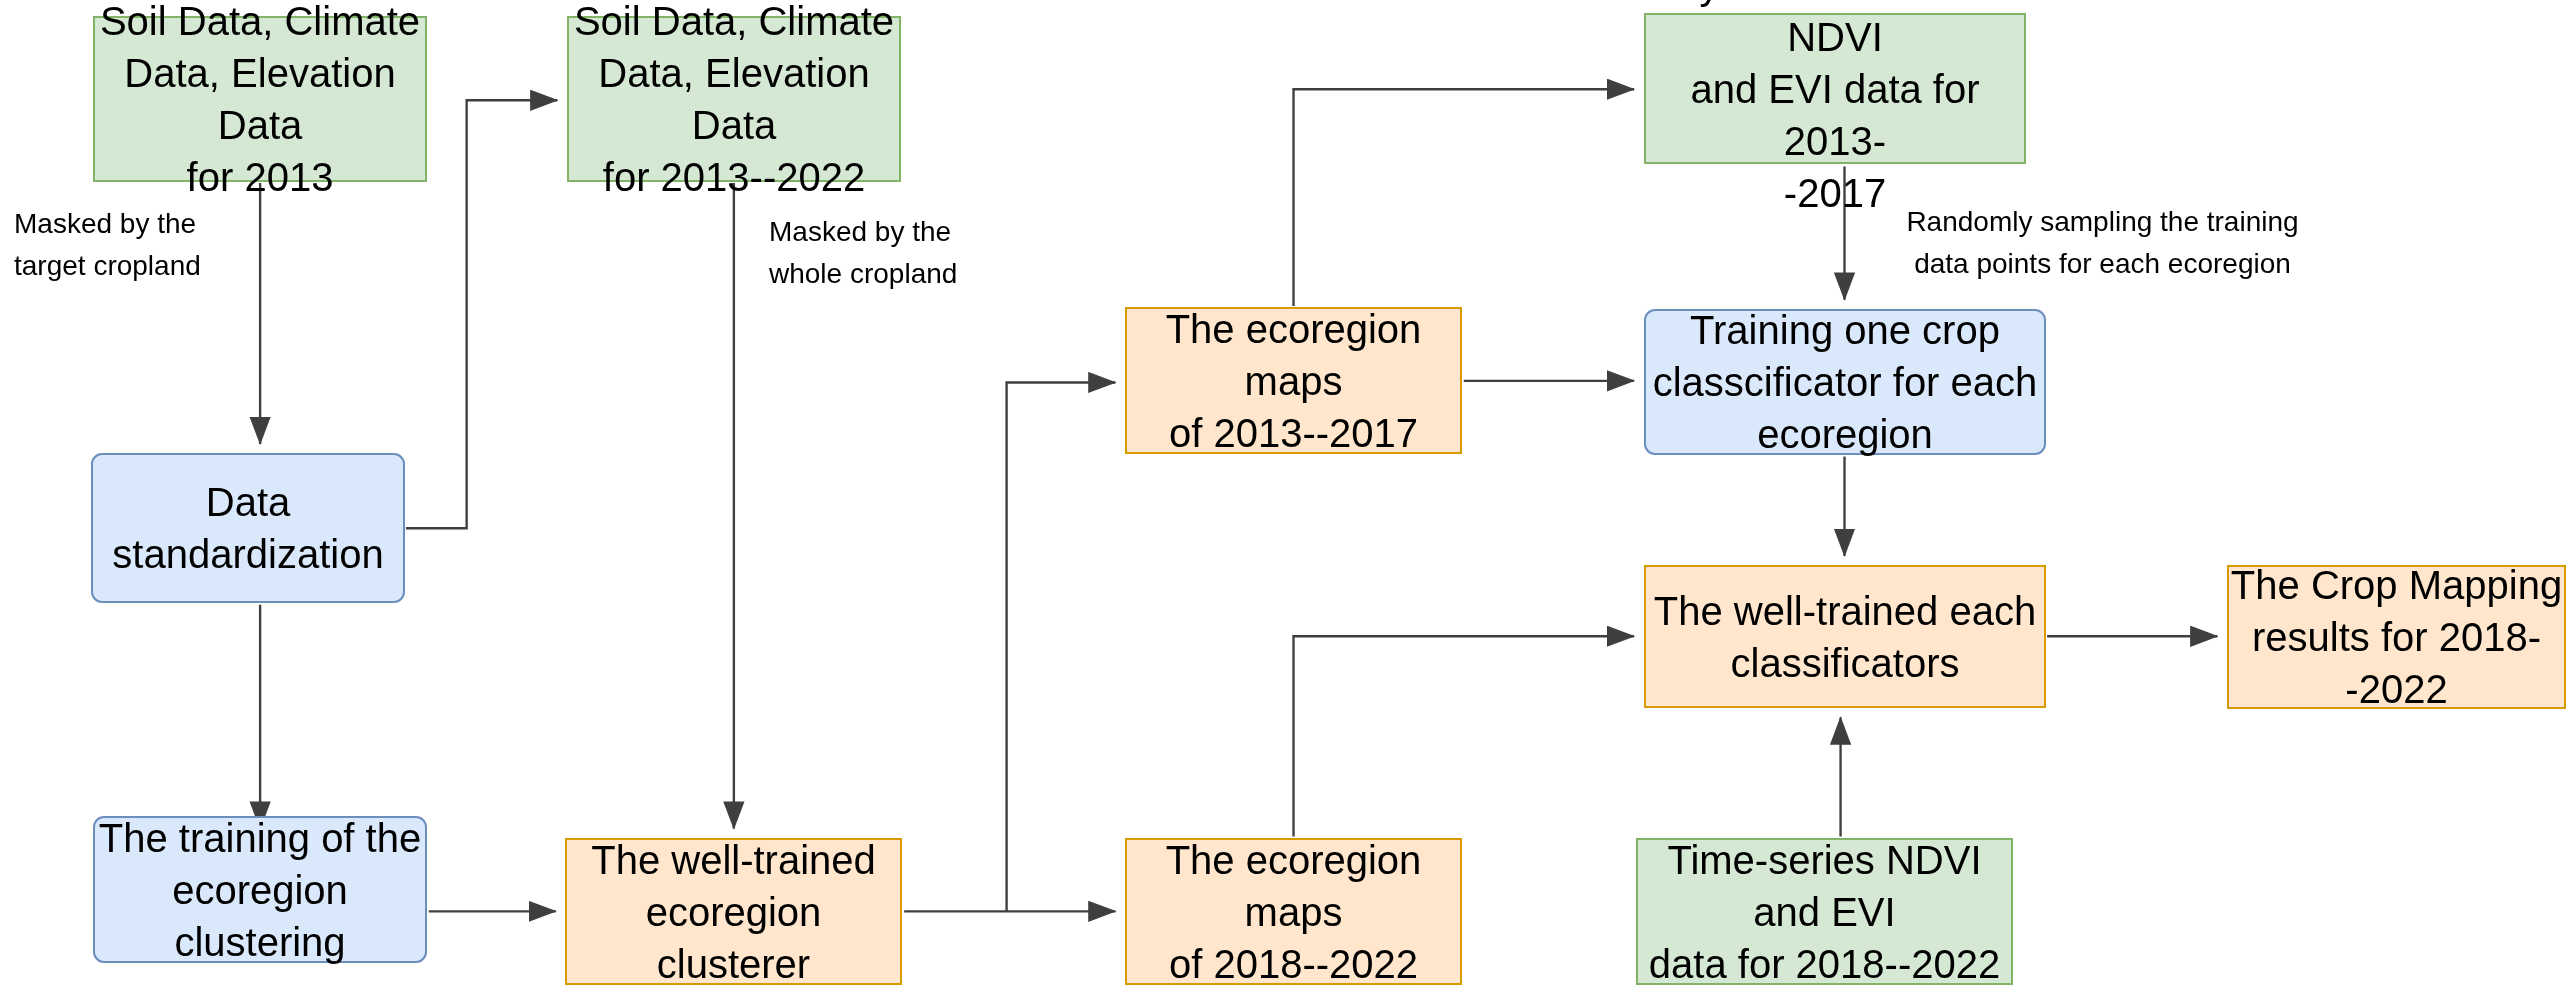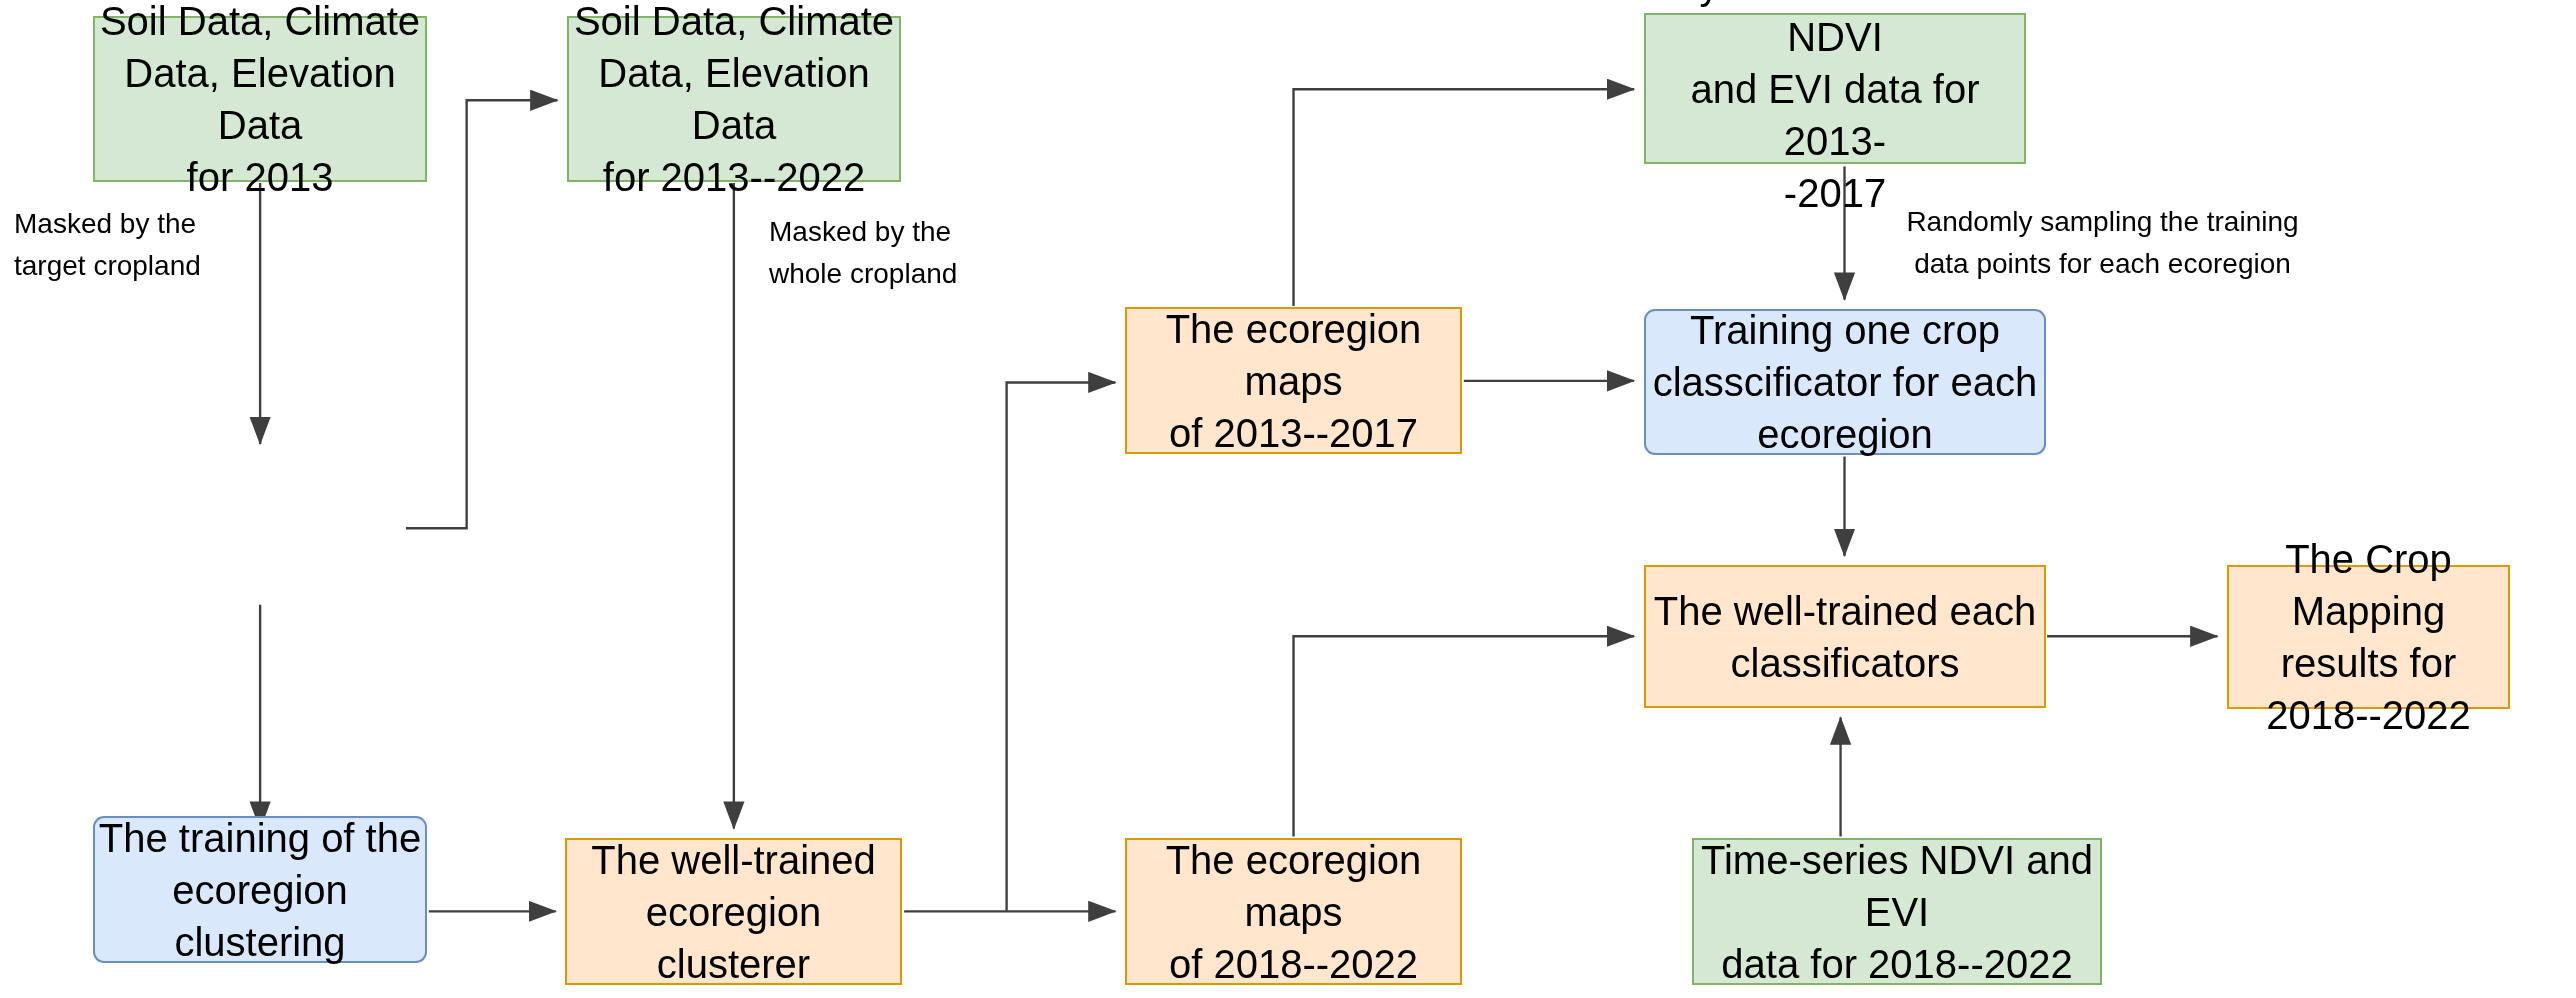--- a/index.html
+++ b/index.html
@@ -69,37 +69,38 @@
 and EVI data for 2013-
 -2017</div>
 
   <div class="node orange" style="left:1125px; top:307px;  width:337px; height:147px;">The ecoregion maps
 of 2013--2017</div>
 
   <div class="node blue" style="left:1644px; top:309px;  width:402px; height:146px;">Training one crop
 classcificator for each
 ecoregion</div>
 
+  <div class="node blue" style="left:91px;  top:453px;  width:314px; height:150px;">Data standardization</div>
 
   <div class="node orange" style="left:1644px; top:565px;  width:402px; height:143px;">The well-trained each
 classificators</div>
 
-  <div class="node orange" style="left:2227px; top:565px;  width:283px; height:144px;">The Crop Mapping
+  <div class="node orange" style="left:2227px; top:565px;  width:339px; height:144px;">The Crop Mapping
 results for 2018--2022</div>
 
   <div class="node blue" style="left:93px;  top:816px; width:334px; height:147px;">The training of the
 ecoregion clustering</div>
 
   <div class="node orange" style="left:565px;  top:838px; width:337px; height:147px;">The well-trained
 ecoregion clusterer</div>
 
   <div class="node orange" style="left:1125px; top:838px; width:337px; height:147px;">The ecoregion maps
 of 2018--2022</div>
 
-  <div class="node green" style="left:1692px; top:838px; width:410px; height:147px;">Time-series NDVI and EVI
+  <div class="node green" style="left:1636px; top:838px; width:377px; height:147px;">Time-series NDVI and EVI
 data for 2018--2022</div>
 
   <div class="edge-label" style="left:14px; top:203px; width:252px;">Masked by the
 target cropland</div>
 
   <div class="edge-label" style="left:769px; top:211px; width:260px;">Masked by the
 whole cropland</div>
 
   <div class="edge-label centered" style="left:1860px; top:201px; width:485px;">Randomly sampling the training
 data points for each ecoregion</div>

